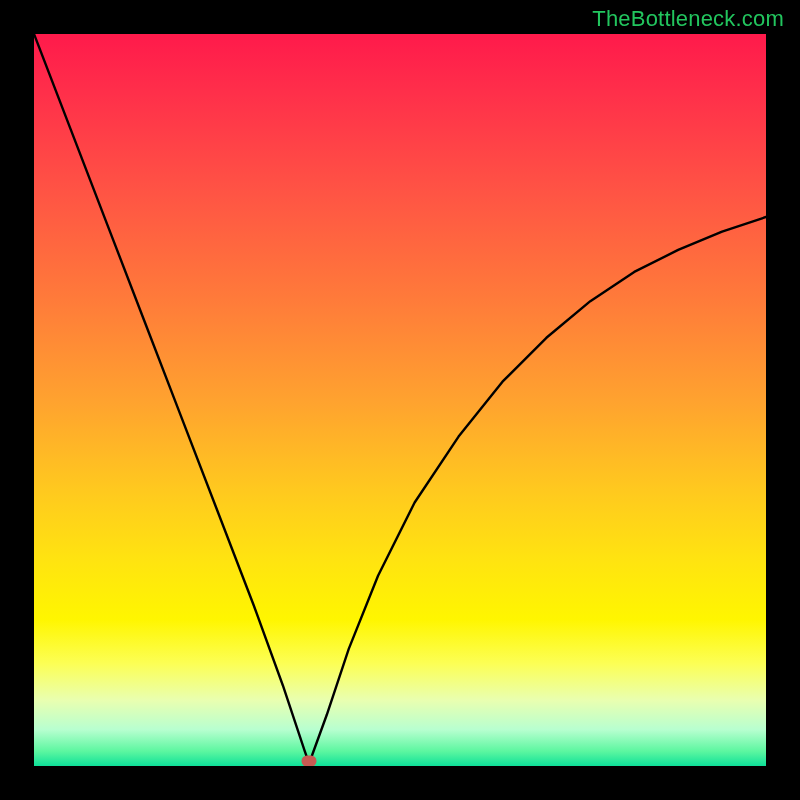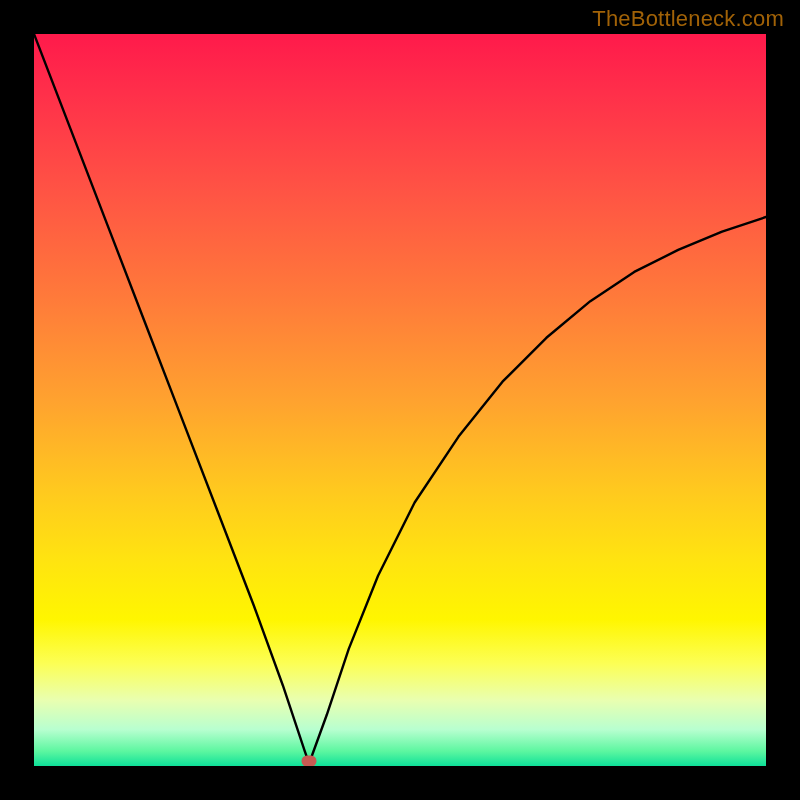--- a/index.html
+++ b/index.html
@@ -54,21 +54,21 @@
     width: 15px;
     height: 11px;
     border-radius: 6px;
     background: #c75a53;
     transform: translate(-50%, -50%);
   }
   .watermark {
     position: absolute;
     top: 6px;
     right: 16px;
-    color: #a16207;
+    color: #22c55e;
     font-size: 22px;
     font-weight: 500;
     letter-spacing: 0.2px;
   }
 </style>
 </head>
 <body>
 
 <div class="frame">
 

